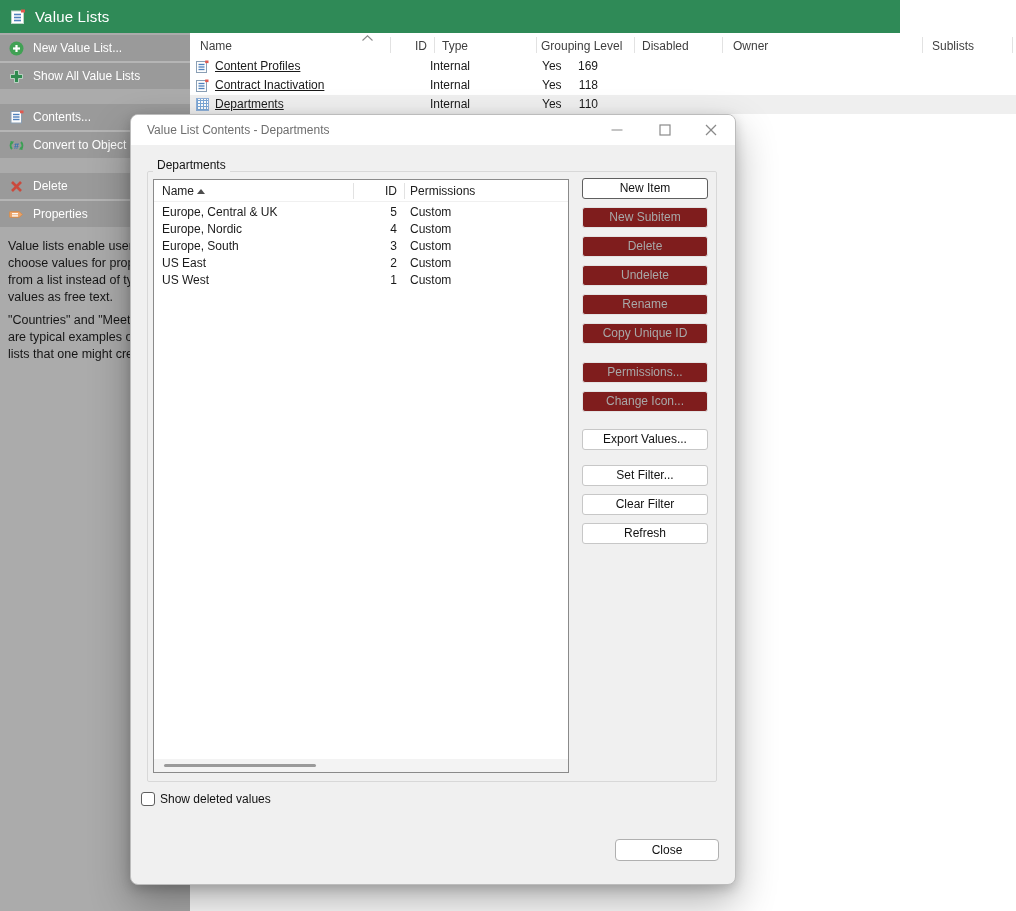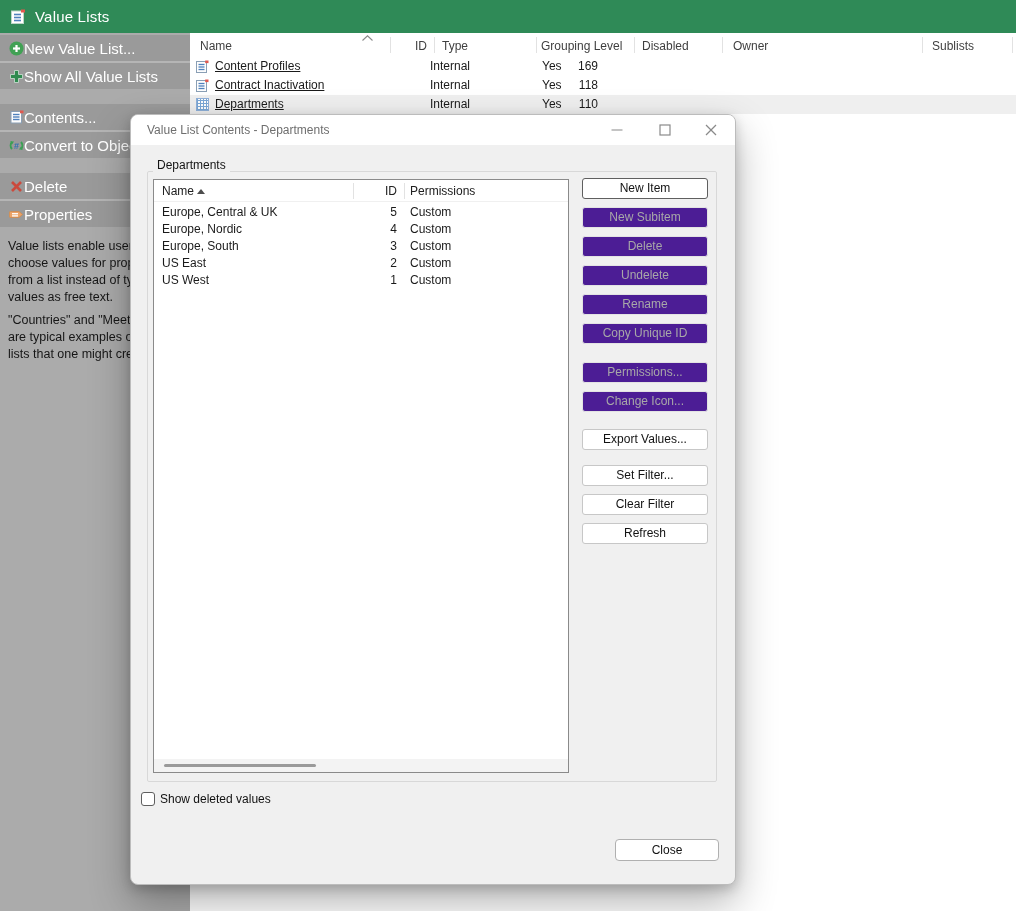--- a/index.html
+++ b/index.html
@@ -1,28 +1,28 @@
 <!DOCTYPE html>
 <html><head>
 <meta charset="utf-8">
 <style>
   * { margin:0; padding:0; box-sizing:border-box; }
   body { font-family:"Liberation Sans", sans-serif; }
   .screen { position:relative; width:1016px; height:911px; background:#ffffff; overflow:hidden; font-size:12px; color:#1a1a1a; }
 
   
-  .green-header { position:absolute; left:0; top:0; width:1016px; height:33px; background:#2f8a57; display:flex; align-items:center;text-align:right; }
+  .green-header { position:absolute; left:0; top:0; width:900px; height:33px; background:#2f8a57; display:flex; align-items:center;text-align:right; }
   .green-header .hicon { margin-left:10px; display:inline-flex; }
   .green-header .htitle { margin-left:9px; color:#ffffff; font-size:15px; letter-spacing:.2px; }
 
   
   .sidebar { position:absolute; left:0; top:33px; width:190px; height:878px; background:#ababab; overflow:hidden; }
   .side-item { position:absolute; left:0; width:190px; height:26px; background:#9a9a9a; display:flex; align-items:center; cursor:pointer; }
   .side-item .s-icon { width:15px; height:15px; margin-left:9px; display:inline-flex; align-items:center; justify-content:center; }
-  .side-item .s-label { color:#ffffff; font-size:15px; white-space:nowrap; }
+  .side-item .s-label { margin-left:9px; color:#ffffff; font-size:12px; white-space:nowrap; }
   .side-sep { position:absolute; left:0; width:190px; height:2px; background:#b5b5b5; }
   .side-desc { position:absolute; left:8px; top:205px; width:150px; color:#161616; font-size:12.5px; line-height:17px; }
   .side-desc .dline { white-space:nowrap; }
   .side-desc .pgap { height:6px; }
 
   
   .main-head { position:absolute; left:190px; top:33px; width:826px; height:24px; background:#ffffff; }
   .th { position:absolute; top:0; height:24px; line-height:26px; color:#3f3f3f; white-space:nowrap; }
   .th-divider { position:absolute; top:4px; width:1px; height:16px; background:#e2e2e2; }
   .sort-chevron { position:absolute; top:2px; display:inline-flex; }
@@ -56,21 +56,21 @@
   .drow { position:absolute; left:0; width:100%; height:17px; line-height:17px; cursor:default; }
   .drow .dc-name { position:absolute; left:8px; white-space:nowrap; }
   .drow .dc-id { position:absolute; left:200px; width:43px; text-align:right; }
   .drow .dc-perm { position:absolute; left:256px; white-space:nowrap; }
   .hscroll { position:absolute; left:0; bottom:0; width:100%; height:13px; background:#f3f3f3; }
   .hthumb { position:absolute; left:10px; top:5px; width:152px; height:3px; background:#9a9a9a; border-radius:2px; cursor:pointer; }
 
   .dbtn { position:absolute; left:451px; width:126px; height:21px; line-height:19px; text-align:center;
           background:#ffffff; border:1px solid #c7c7c7; border-radius:3px; color:#121212; cursor:pointer; }
   .dbtn.default { border-color:#5f5f5f; }
-  .dbtn.disabled { background:#4c1d95; border-color:#e3e3e3; color:#a8a8a8; cursor:default; }
+  .dbtn.disabled { background:#7f1d1d; border-color:#e3e3e3; color:#a8a8a8; cursor:default; }
 
   .cb { position:absolute; left:10px; top:677px; width:14px; height:14px; background:#ffffff; border:1px solid #5f5f5f; border-radius:3px; cursor:pointer; }
   .cb-label { position:absolute; left:29px; top:677px; line-height:14px; color:#111111; }
 
   .close-btn { left:484px; top:724px; width:104px; height:22px; line-height:20px; border-color:#b0b0b0; border-radius:4px; }
 
   svg { display:block; }
 </style>
 </head>
 <body>

